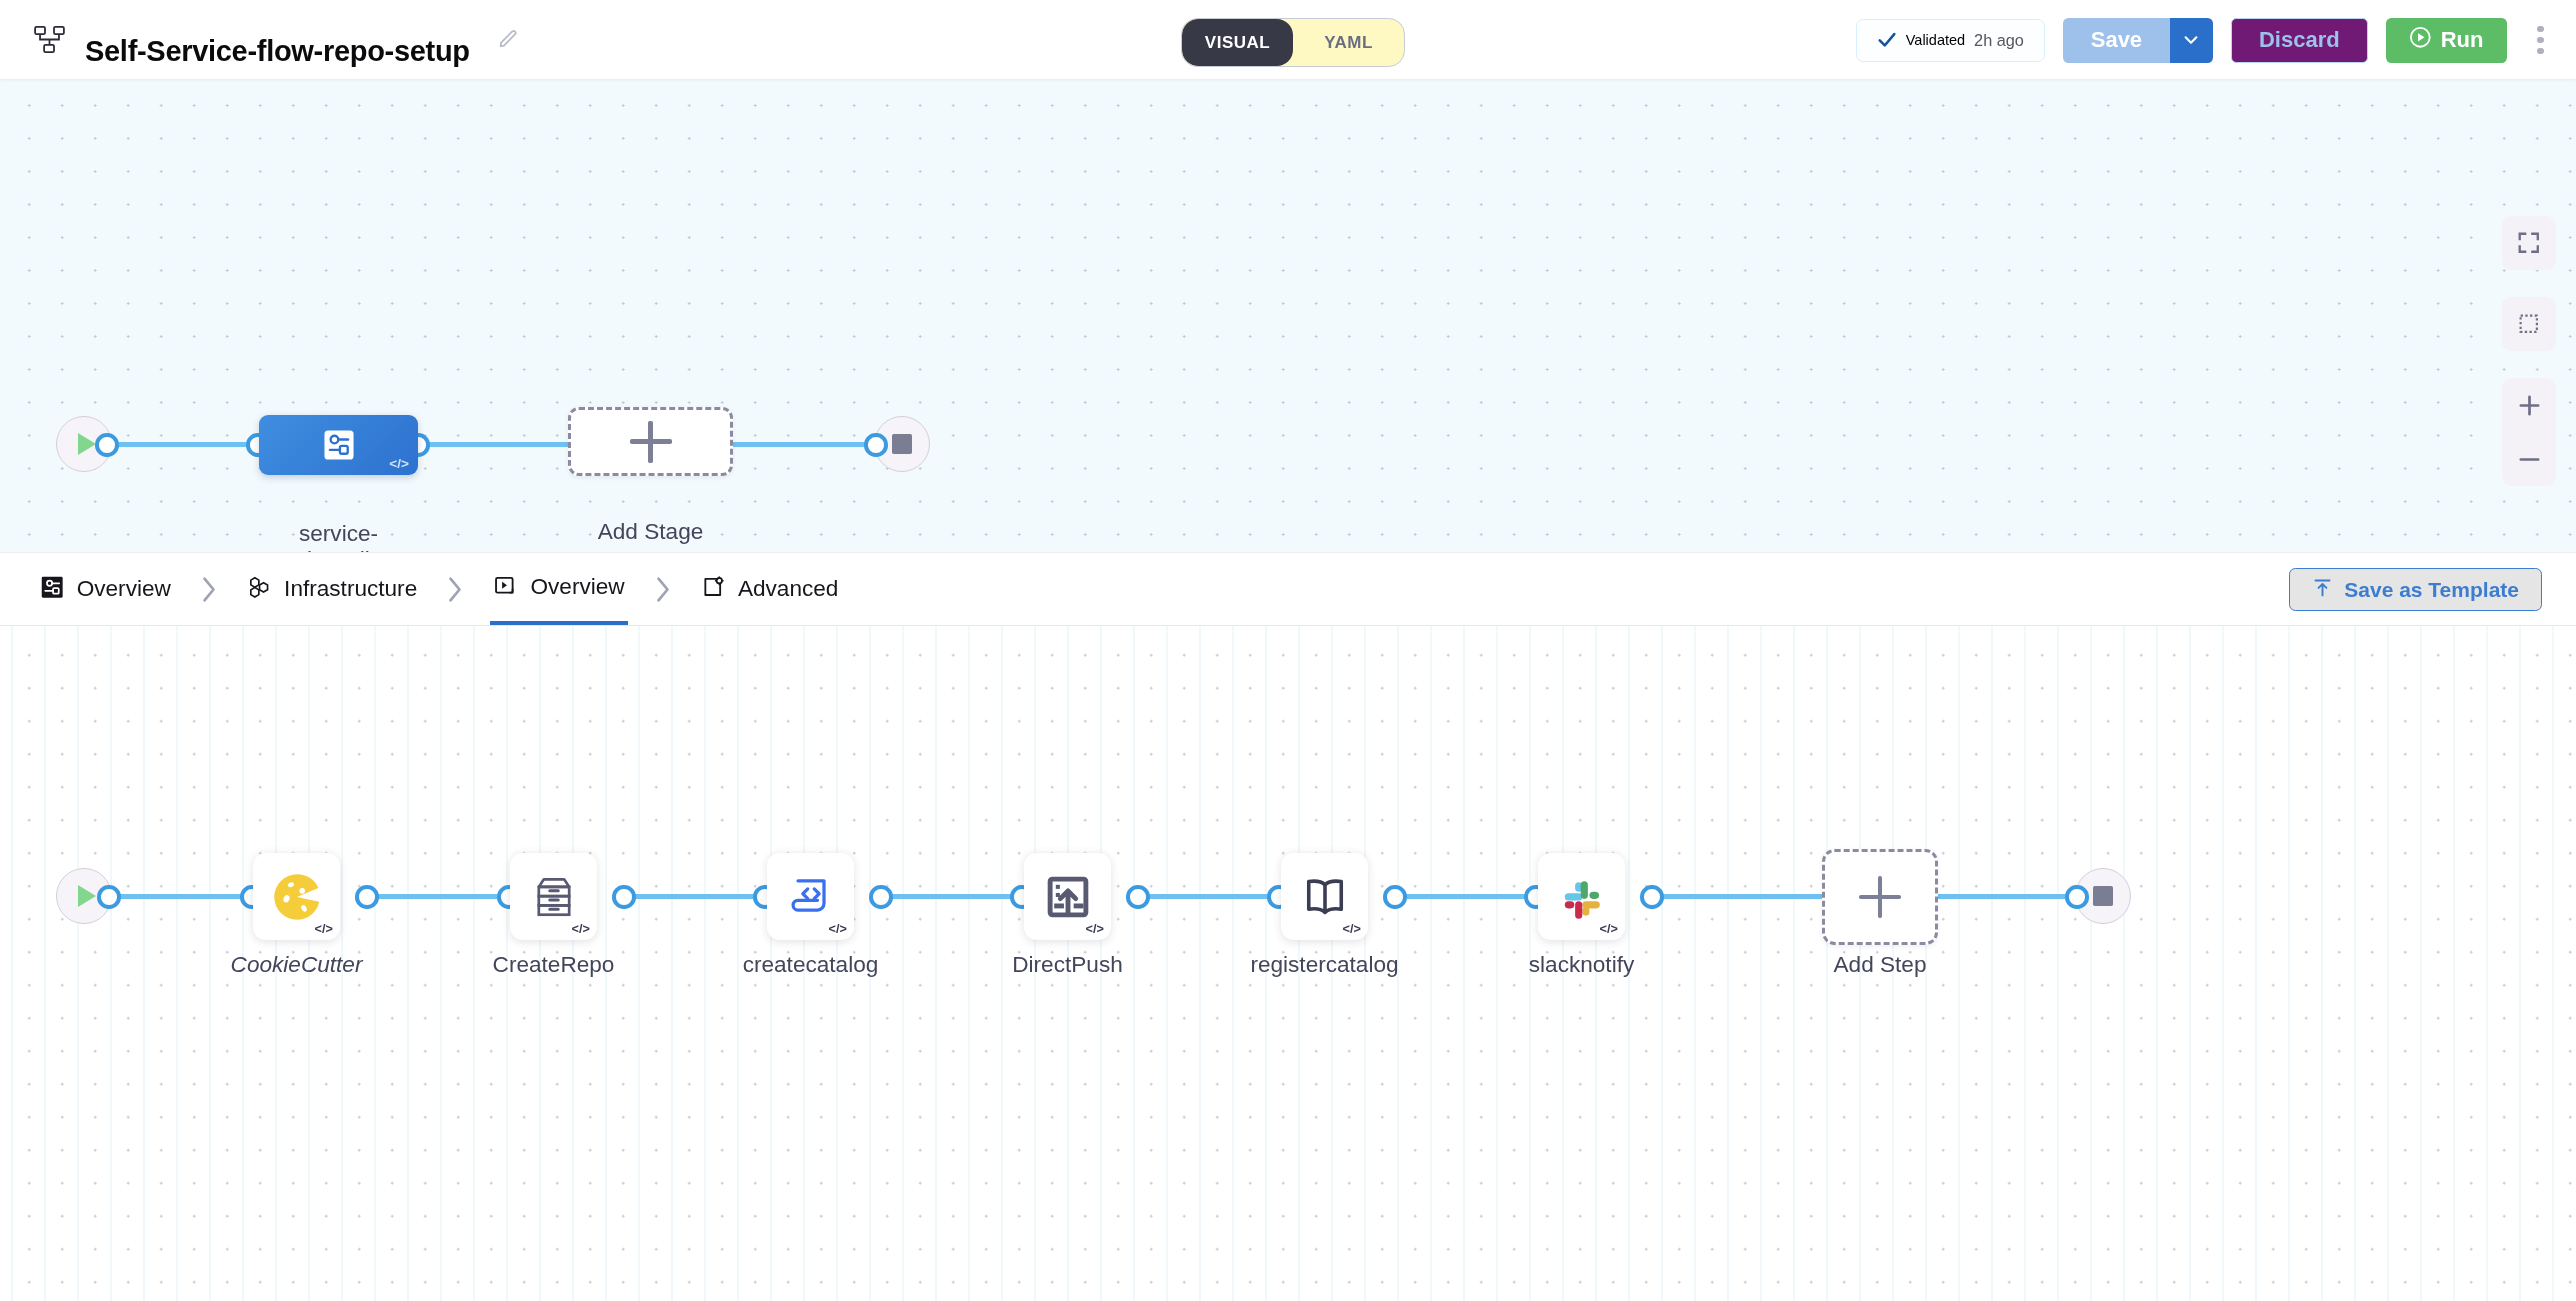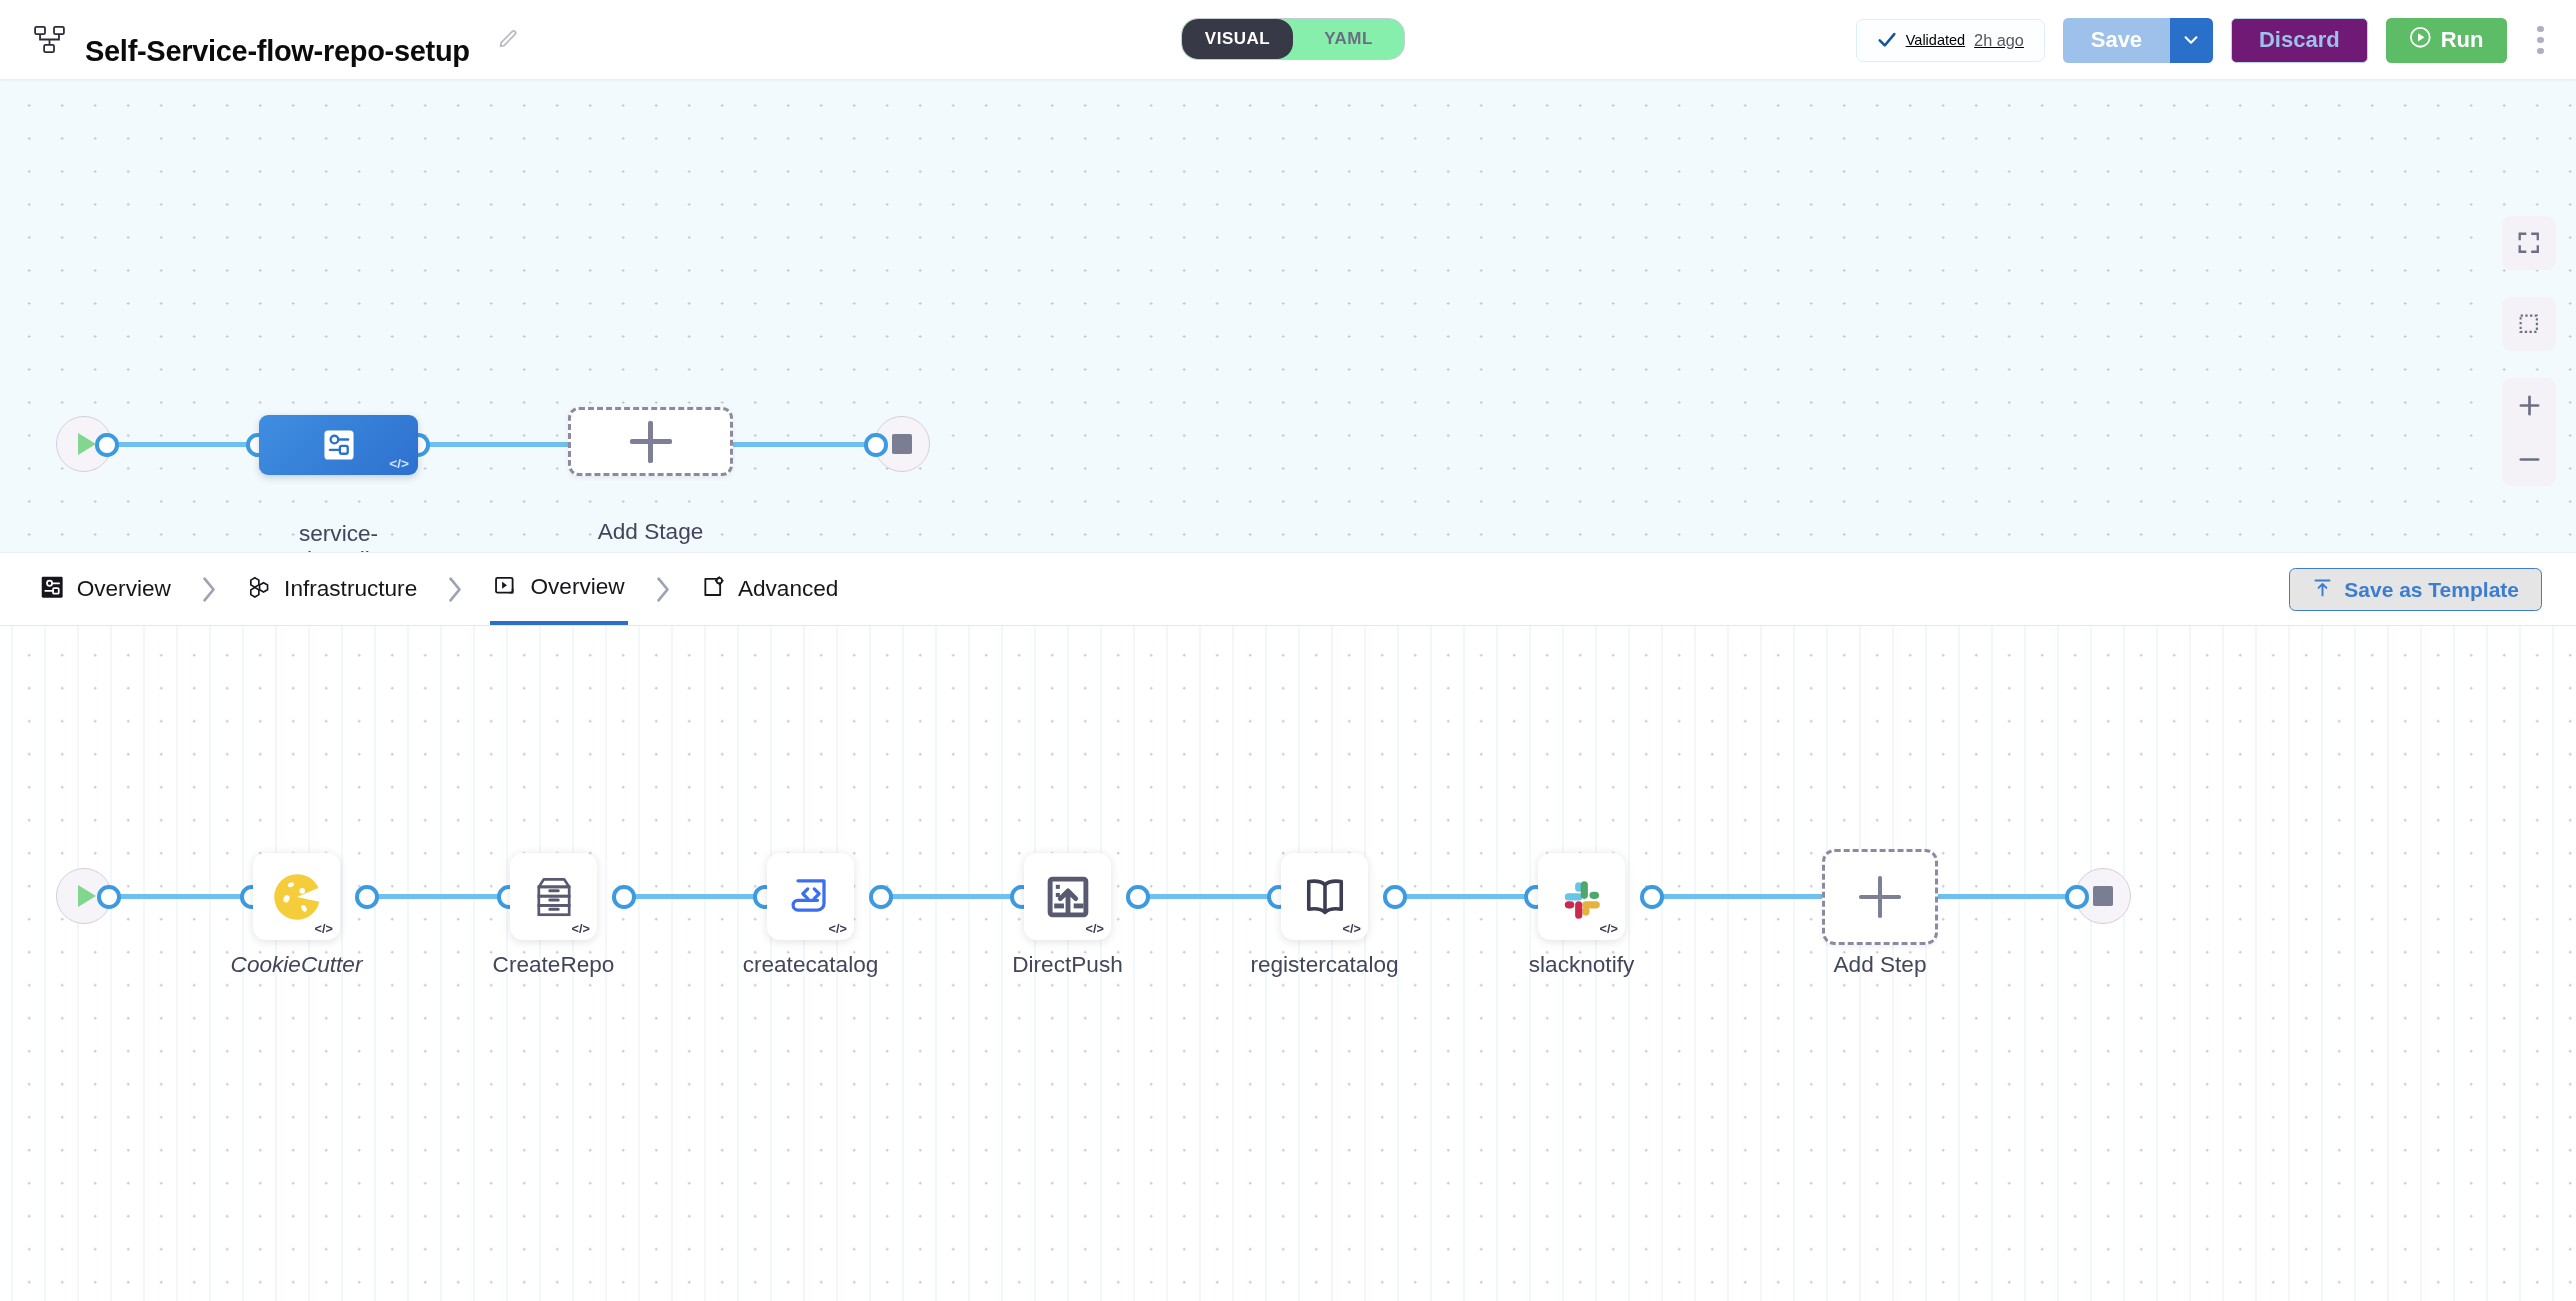--- a/index.html
+++ b/index.html
@@ -23,36 +23,36 @@
   .pipeline-icon { width: 31px; height: 27px; display:block; }
   .pipeline-title {
     font-size: 29px; font-weight: bold; color: #0b0b0d; letter-spacing: -0.3px;
     white-space: nowrap;
     margin-top: 23px;
   }
   .edit-pencil { width: 23.5px; height: 23.5px; margin-left: 7.2px; display:block; cursor:pointer; }
 
   .hdr-center {
     position: absolute; left: 1181px; top: 18px;
-    width: 224px; height: 42px;
+    width: 224px; height: 49px;
     border: 0.9px solid #c6cbd4; border-radius: 16.3px;
-    display: flex; align-items: center; overflow: hidden; background:#86efac;
+    display: flex; align-items: center; overflow: hidden; background:#fef9c3;
   }
   .seg { flex: 1; height: 100%; display: flex; align-items: center; justify-content: center;
          font-size: 17px; font-weight: bold; letter-spacing: 0.5px; cursor: pointer; }
   .seg.active { background: #383946; color: #ffffff; border-radius: 16.3px; }
   .seg.inactive { color: #6b6d80; }
 
   .hdr-right {
     position: absolute; right: 20px; top: 0; height: 80px;
     display: flex; align-items: center; gap: 18px;
   }
   .validated-chip {
     height: 43px; padding: 0 20px; border: 0.9px solid #d9effb; border-radius: 7.2px;
-    background: #fdfeff; display: flex; align-items: center; gap: 9px; text-decoration: underline;
+    background: #fdfeff; display: flex; align-items: center; gap: 9px;
   }
   .check-ic { width: 20px; height: 20px; display:block; }
   .validated-time { font-size: 16.3px; color: #565660; }
 
   .save-group { display: flex; height: 45px; border-radius: 5.4px; overflow: hidden; }
   .save-main {
     background: #9dc1ea; color: #ffffff; font-size: 22px; font-weight: bold;
     width: 107px; display: flex; align-items: center; justify-content: center; cursor: pointer;
   }
   .save-caret {

